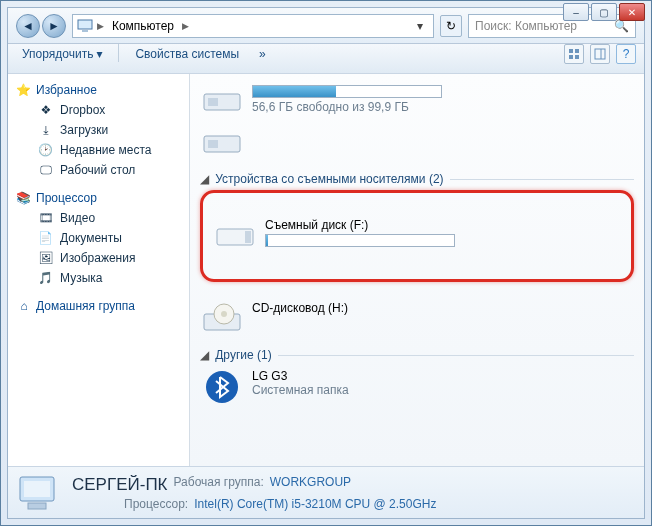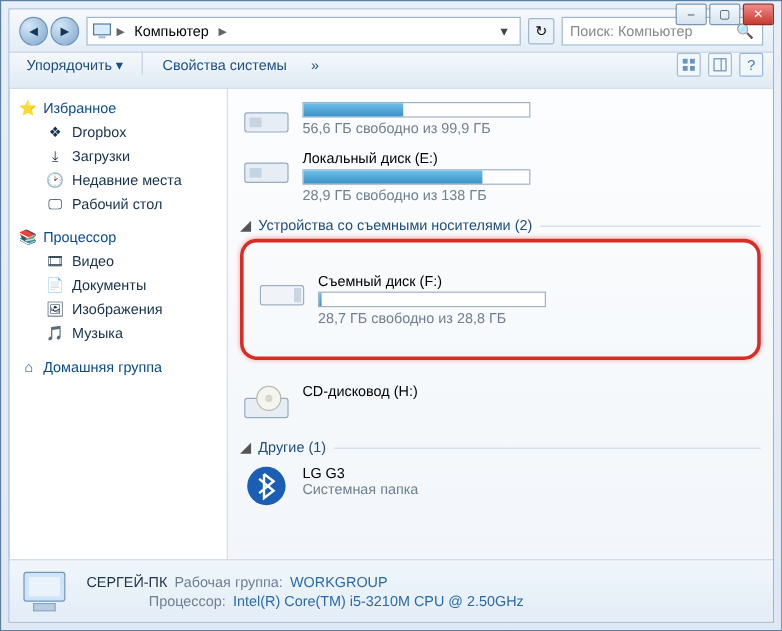--- a/index.html
+++ b/index.html
@@ -39,21 +39,21 @@
 .section-head{display:flex;align-items:center;gap:6px;color:#1f4c7a;font-size:13px;margin:8px 0 4px;}
 .section-head .arr{color:#555;}
 .section-rule{flex:1;height:1px;background:#d0dbe6;}
 .red-box{border:3px solid #dc2b22;border-radius:14px;padding:22px 10px;box-shadow:0 0 4px rgba(220,43,34,.4);}
 .statusbar{height:52px;border-top:1px solid #c9d6e4;background:linear-gradient(#f0f6fb,#e3edf7);display:flex;align-items:center;padding:4px 10px;gap:10px;}
 .pc-ico{width:44px;height:40px;}
 .status-text{display:flex;flex-direction:column;gap:2px;color:#4a5e72;}
 .status-text .line{display:flex;gap:6px;}
 .status-text .label{color:#6d7f90;}
 .status-text .val{color:#2b6aa9;}
-.status-text .title{color:#1e3248;font-size:12px;text-align:center;}
+.status-text .title{color:#1e3248;font-size:17px;text-align:center;}
 svg{display:block;}
 </style>
 </head>
 <body>
 
 <div class="window">
   <div class="titlebar-controls">
     <div class="winbtn">–</div>
     <div class="winbtn">▢</div>
     <div class="winbtn close">✕</div>
@@ -179,27 +179,20 @@
             <div class="subtext">56,6 ГБ свободно из 99,9 ГБ</div>
           </div>
         </div>
 
         <div class="drive-row">
           <div class="drive-ico">
             <svg width="40" height="30">
                 <rect x="2" y="8" width="36" height="16" rx="2" fill="#e6edf4" stroke="#97acc0"></rect>
                 <rect x="6" y="12" width="10" height="8" fill="#c6d4e2"></rect>
               </svg>
-          </div>
-          <div class="drive-info">
-            <div>Локальный диск (E:)</div>
-            <div class="bar">
-                <div class="fill" style="width:79%"></div>
-              </div>
-            <div class="subtext">28,9 ГБ свободно из 138 ГБ</div>
           </div>
         </div>
 
         <div class="section-head">
           <span class="arr">◢</span>
           <span>Устройства со съемными носителями (2)</span>
           <span class="section-rule"></span>
         </div>
 
         <div class="red-box">
@@ -208,21 +201,20 @@
               <svg width="40" height="30">
                   <rect x="2" y="8" width="36" height="16" rx="2" fill="#f0f4f8" stroke="#9db1c4"></rect>
                   <rect x="30" y="10" width="6" height="12" fill="#c8d5e2"></rect>
                 </svg>
             </div>
             <div class="drive-info">
               <div>Съемный диск (F:)</div>
               <div class="bar">
                   <div class="fill" style="width:1%"></div>
                 </div>
-              <div class="subtext">28,7 ГБ свободно из 28,8 ГБ</div>
             </div>
           </div>
         </div>
 
         <div class="drive-row" style="margin-top:16px;">
           <div class="drive-ico">
             <svg width="40" height="34">
                 <rect x="2" y="12" width="36" height="16" rx="2" fill="#e6edf4" stroke="#97acc0"></rect>
                 <circle cx="22" cy="12" r="10" fill="#f5f5f0" stroke="#b8b8a8"></circle>
                 <circle cx="22" cy="12" r="3" fill="#d8d8c8"></circle>

